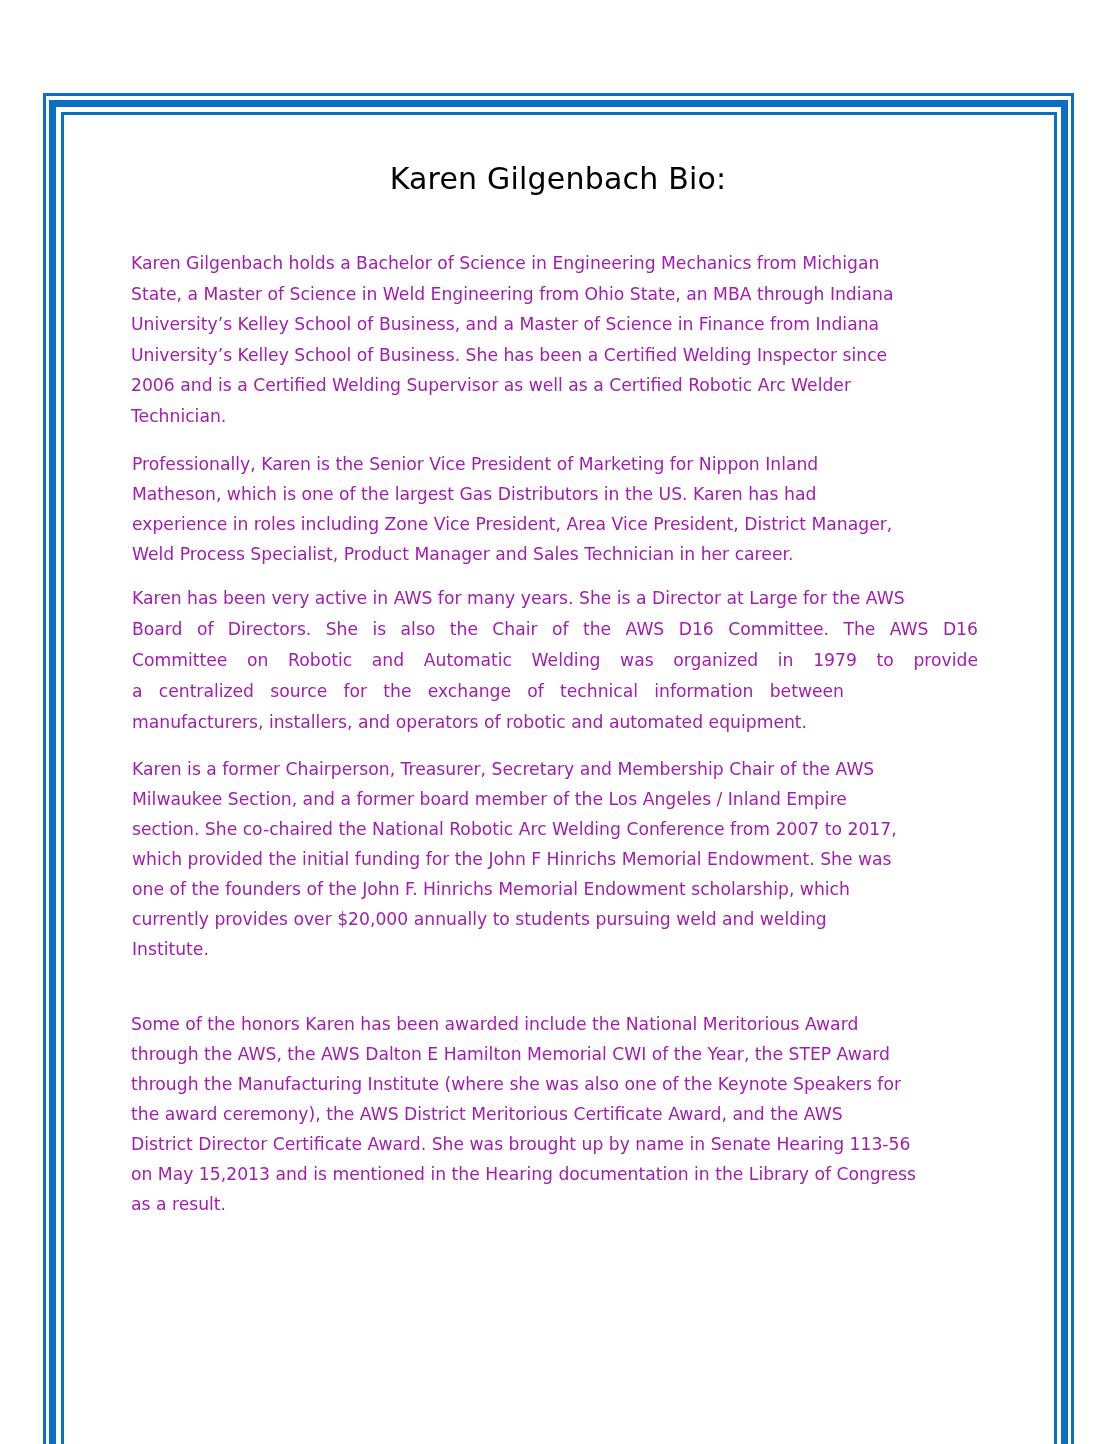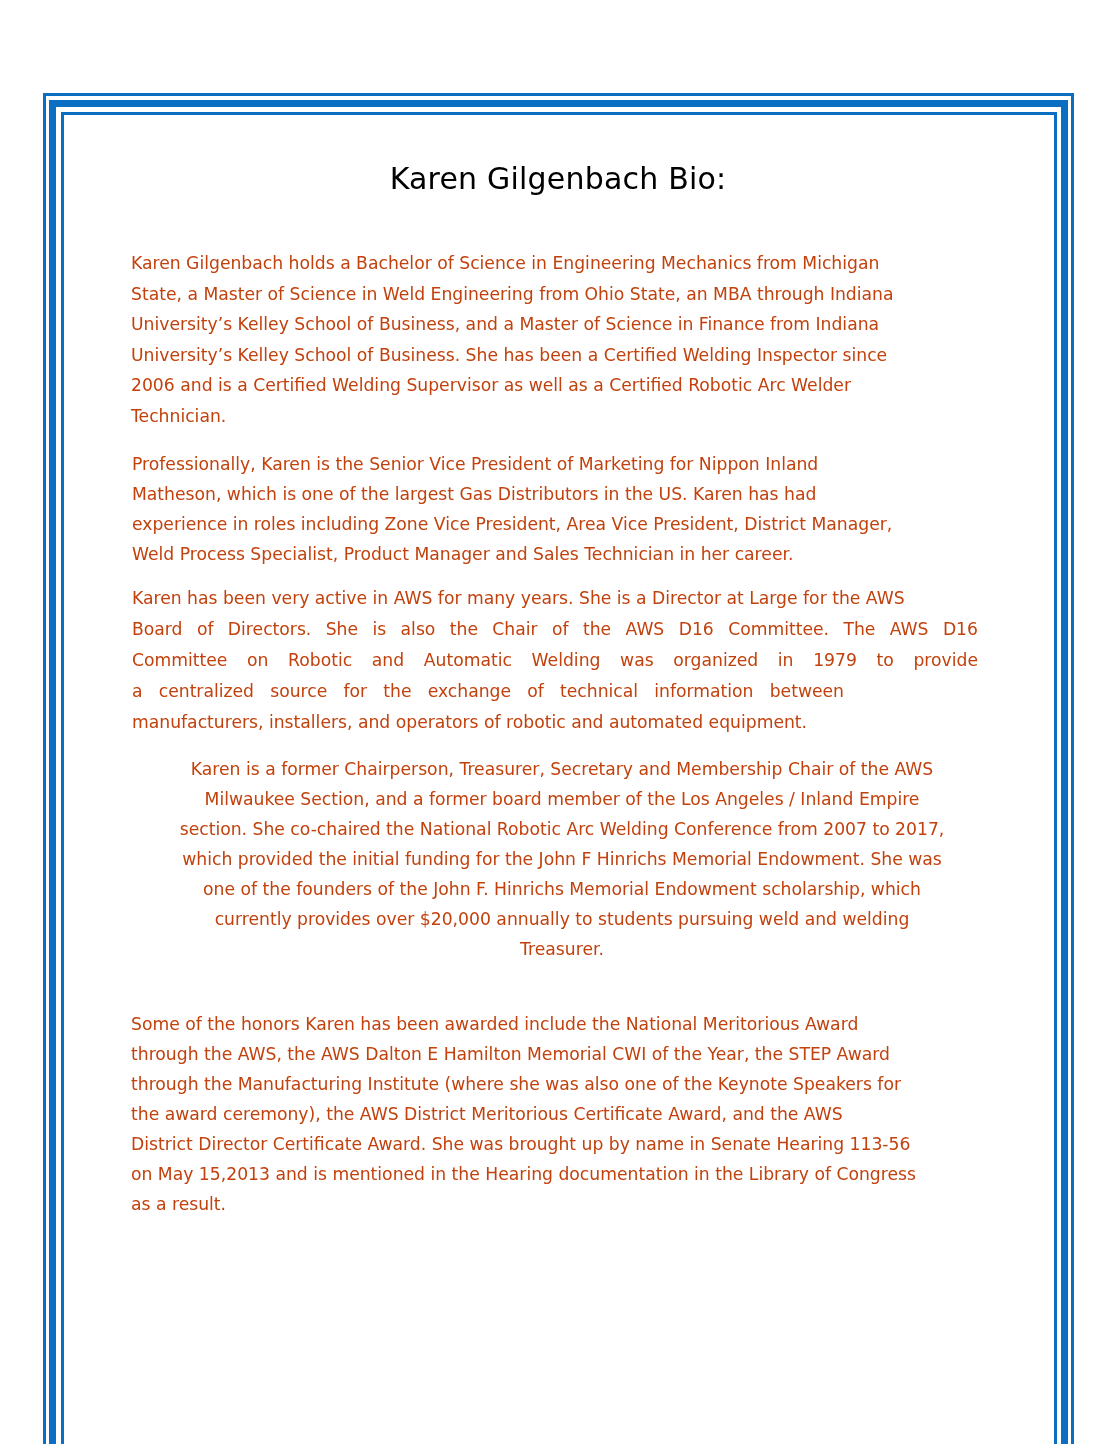--- a/index.html
+++ b/index.html
@@ -50,39 +50,39 @@
     color: #000000;
     font-size: 30px;
     letter-spacing: 0.2px;
     margin: 0;
     font-weight: normal;
   }
   .para {
     position: absolute;
     left: 131px;
     width: 860px;
-    color: #c2410c;
+    color: #a21caf;
     font-size: 17.2px;
     line-height: 30.5px;
     margin: 0;
   }
   .line {
     display: block;
     white-space: nowrap;
   }
   .just {
     text-align: justify;
     text-align-last: justify;
     width: 846px;
     white-space: normal;
   }
   #p1 { top: 248px; }
   #p2 { top: 449px; line-height: 30px; left: 132px; }
   #p3 { top: 583px; line-height: 31px; left: 132px; }
-  #p4 { top: 754px; line-height: 30px; left: 132px; text-align: center; }
+  #p4 { top: 754px; line-height: 30px; left: 132px; }
   #p5 { top: 1009px; line-height: 30px; left: 131px; }
 </style>
 </head>
 <body>
 
 <div class="frame-outer"></div>
 <div class="frame-thick"></div>
 <div class="frame-inner"></div>
 
 <h1 class="title">Karen Gilgenbach Bio:</h1>
@@ -111,21 +111,21 @@
   <span class="line">manufacturers, installers, and operators of robotic and automated equipment.</span>
 </div>
 
 <div class="para" id="p4">
   <span class="line">Karen is a former Chairperson, Treasurer, Secretary and Membership Chair of the AWS</span>
   <span class="line">Milwaukee Section, and a former board member of the Los Angeles / Inland Empire</span>
   <span class="line">section. She co-chaired the National Robotic Arc Welding Conference from 2007 to 2017,</span>
   <span class="line">which provided the initial funding for the John F Hinrichs Memorial Endowment. She was</span>
   <span class="line">one of the founders of the John F. Hinrichs Memorial Endowment scholarship, which</span>
   <span class="line">currently provides over $20,000 annually to students pursuing weld and welding</span>
-  <span class="line">Treasurer.</span>
+  <span class="line">Institute.</span>
 </div>
 
 <div class="para" id="p5">
   <span class="line">Some of the honors Karen has been awarded include the National Meritorious Award</span>
   <span class="line">through the AWS, the AWS Dalton E Hamilton Memorial CWI of the Year, the STEP Award</span>
   <span class="line">through the Manufacturing Institute (where she was also one of the Keynote Speakers for</span>
   <span class="line">the award ceremony), the AWS District Meritorious Certificate Award, and the AWS</span>
   <span class="line">District Director Certificate Award. She was brought up by name in Senate Hearing 113-56</span>
   <span class="line">on May 15,2013 and is mentioned in the Hearing documentation in the Library of Congress</span>
   <span class="line">as a result.</span>

